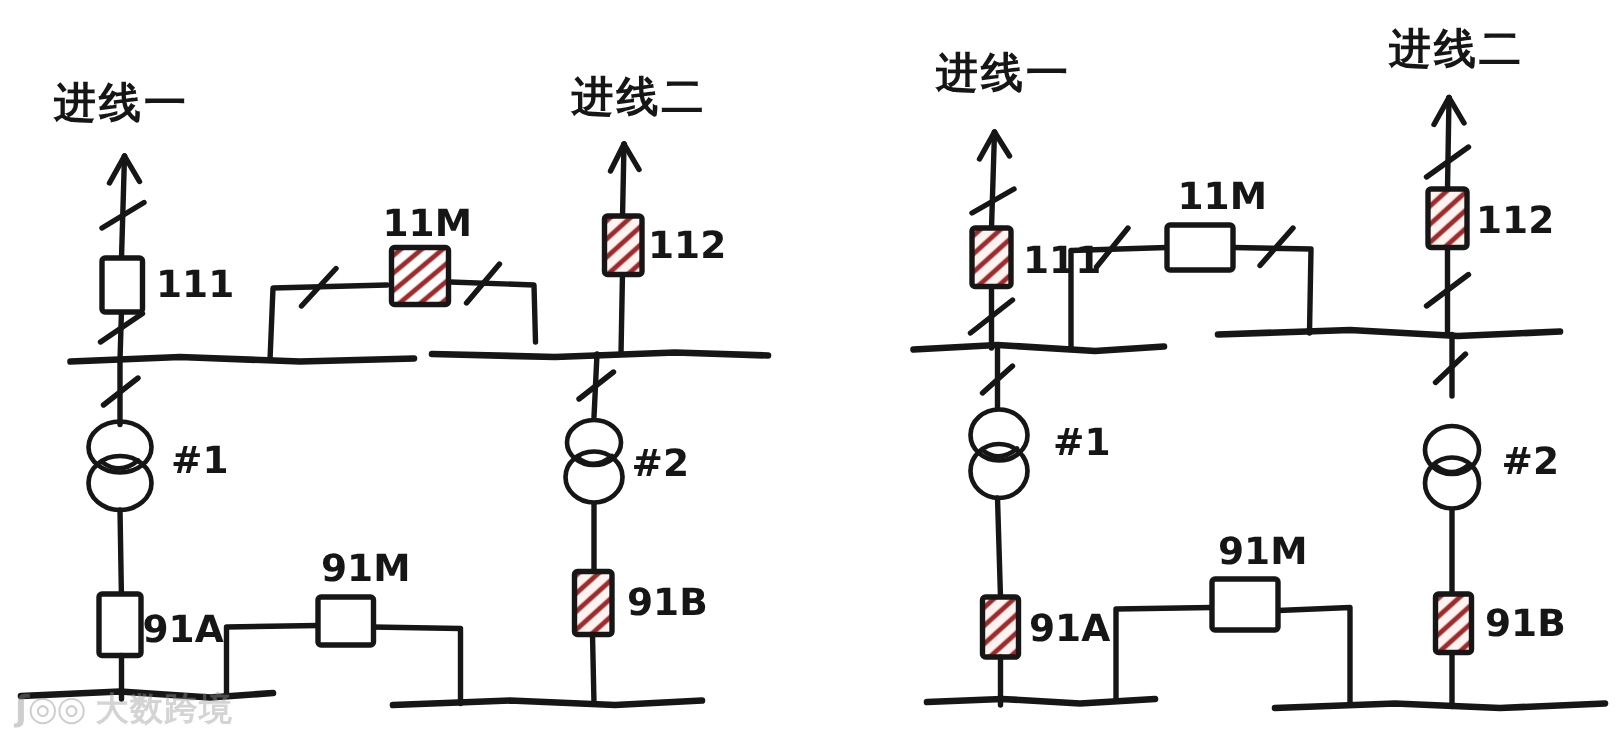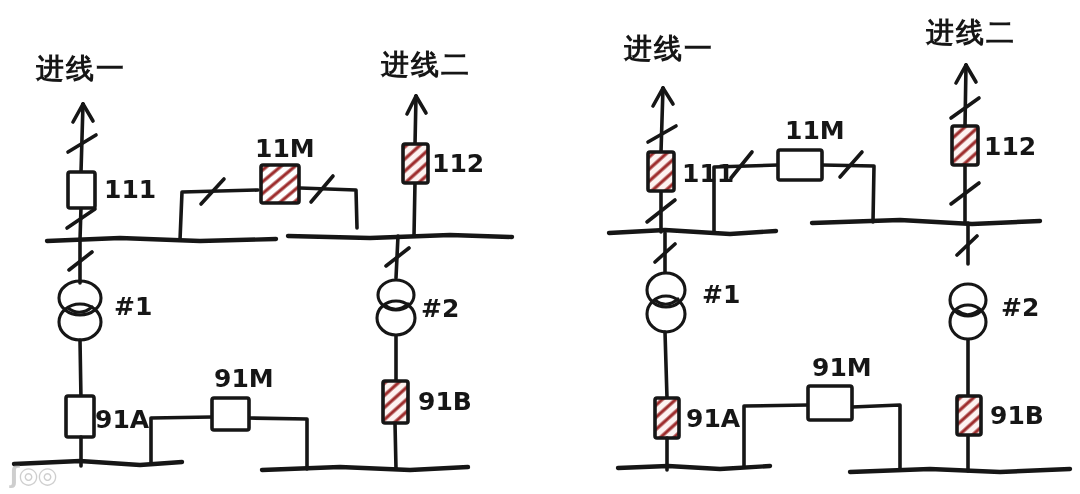--- a/index.html
+++ b/index.html
@@ -327,15 +327,16 @@
       <g>
         <rect x="957" y="396" width="24" height="39" rx="2" fill="url(#hatchRedV)"></rect>
         <rect class="box-red" x="957" y="396" width="24" height="39" rx="2" fill="none"></rect>
         <text class="hand-label" x="990" y="424">91B</text>
       </g>
     </g>
   </svg>
 
   <div class="watermark">
     <span class="wm-mark">ʃ◎◎</span>
+    <span class="wm-text">大数跨境</span>
   </div>
 
 </div>
 
 </body></html>

